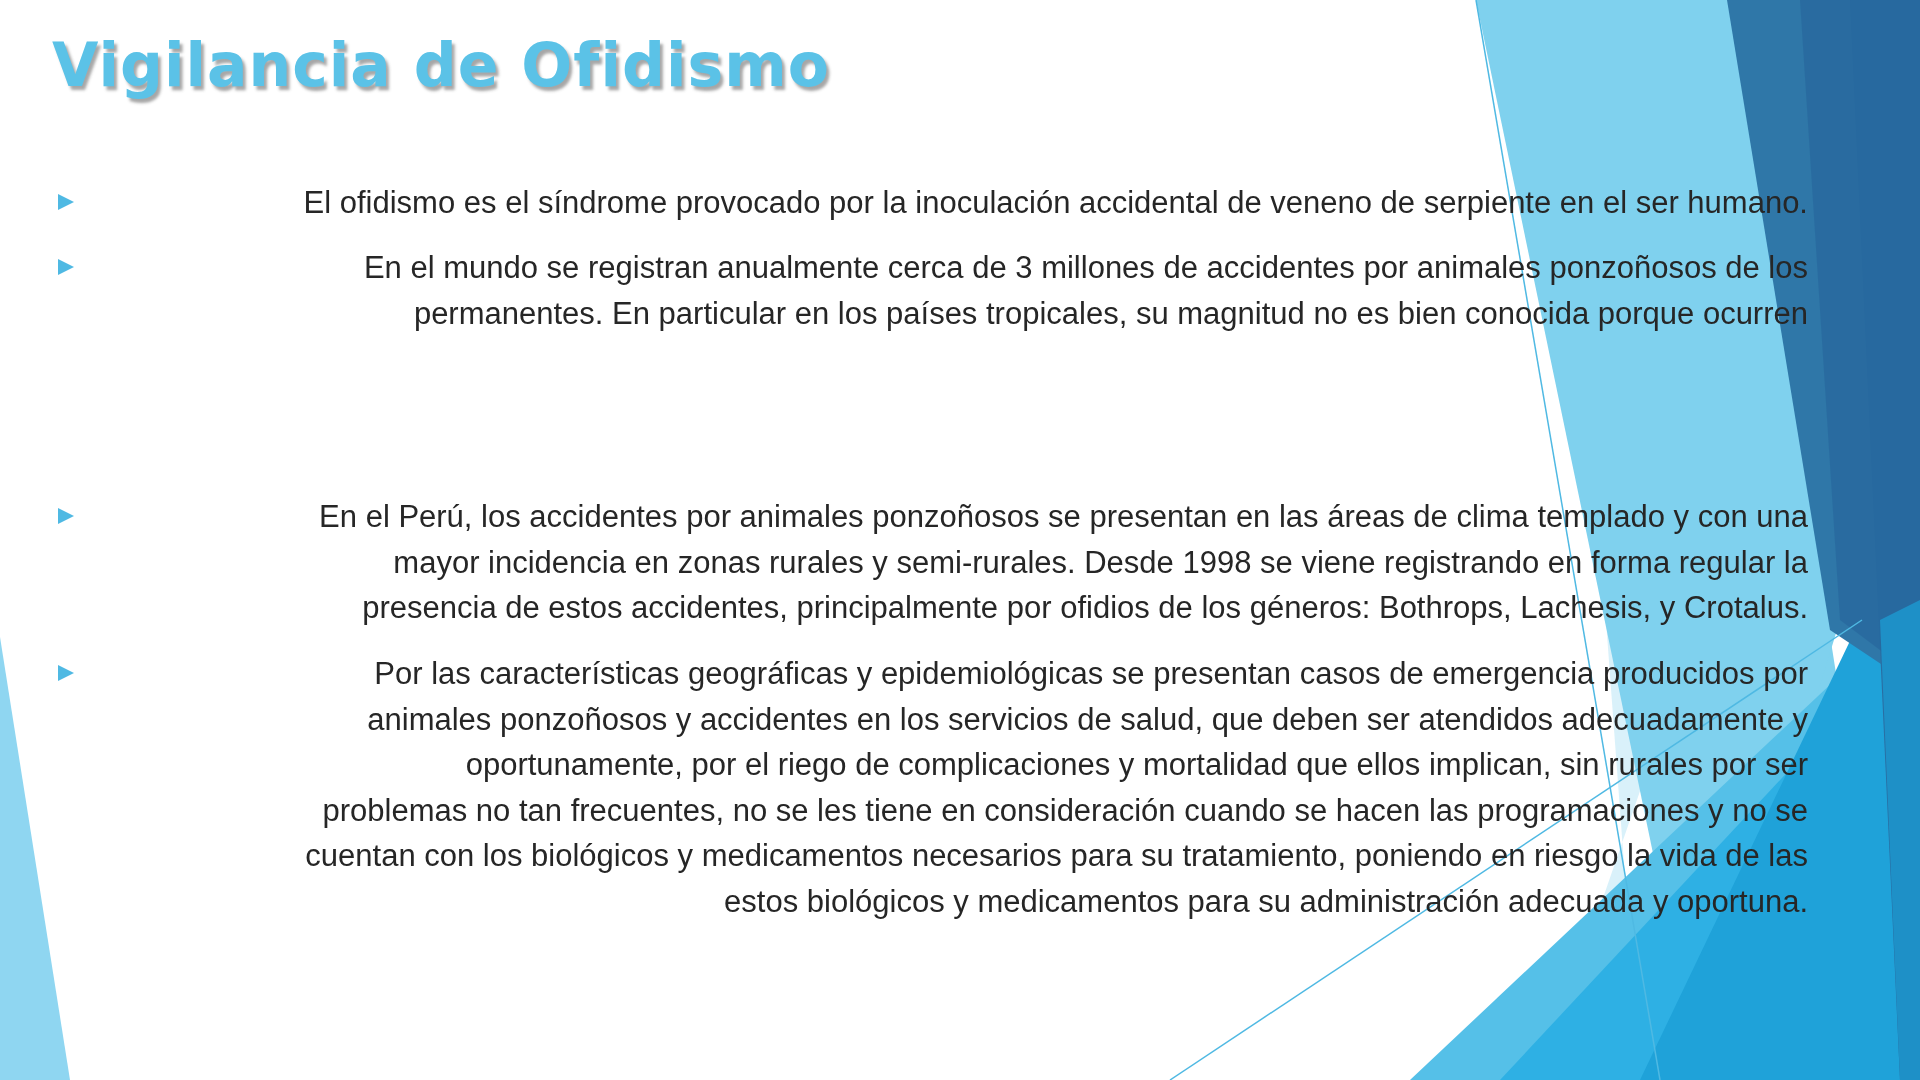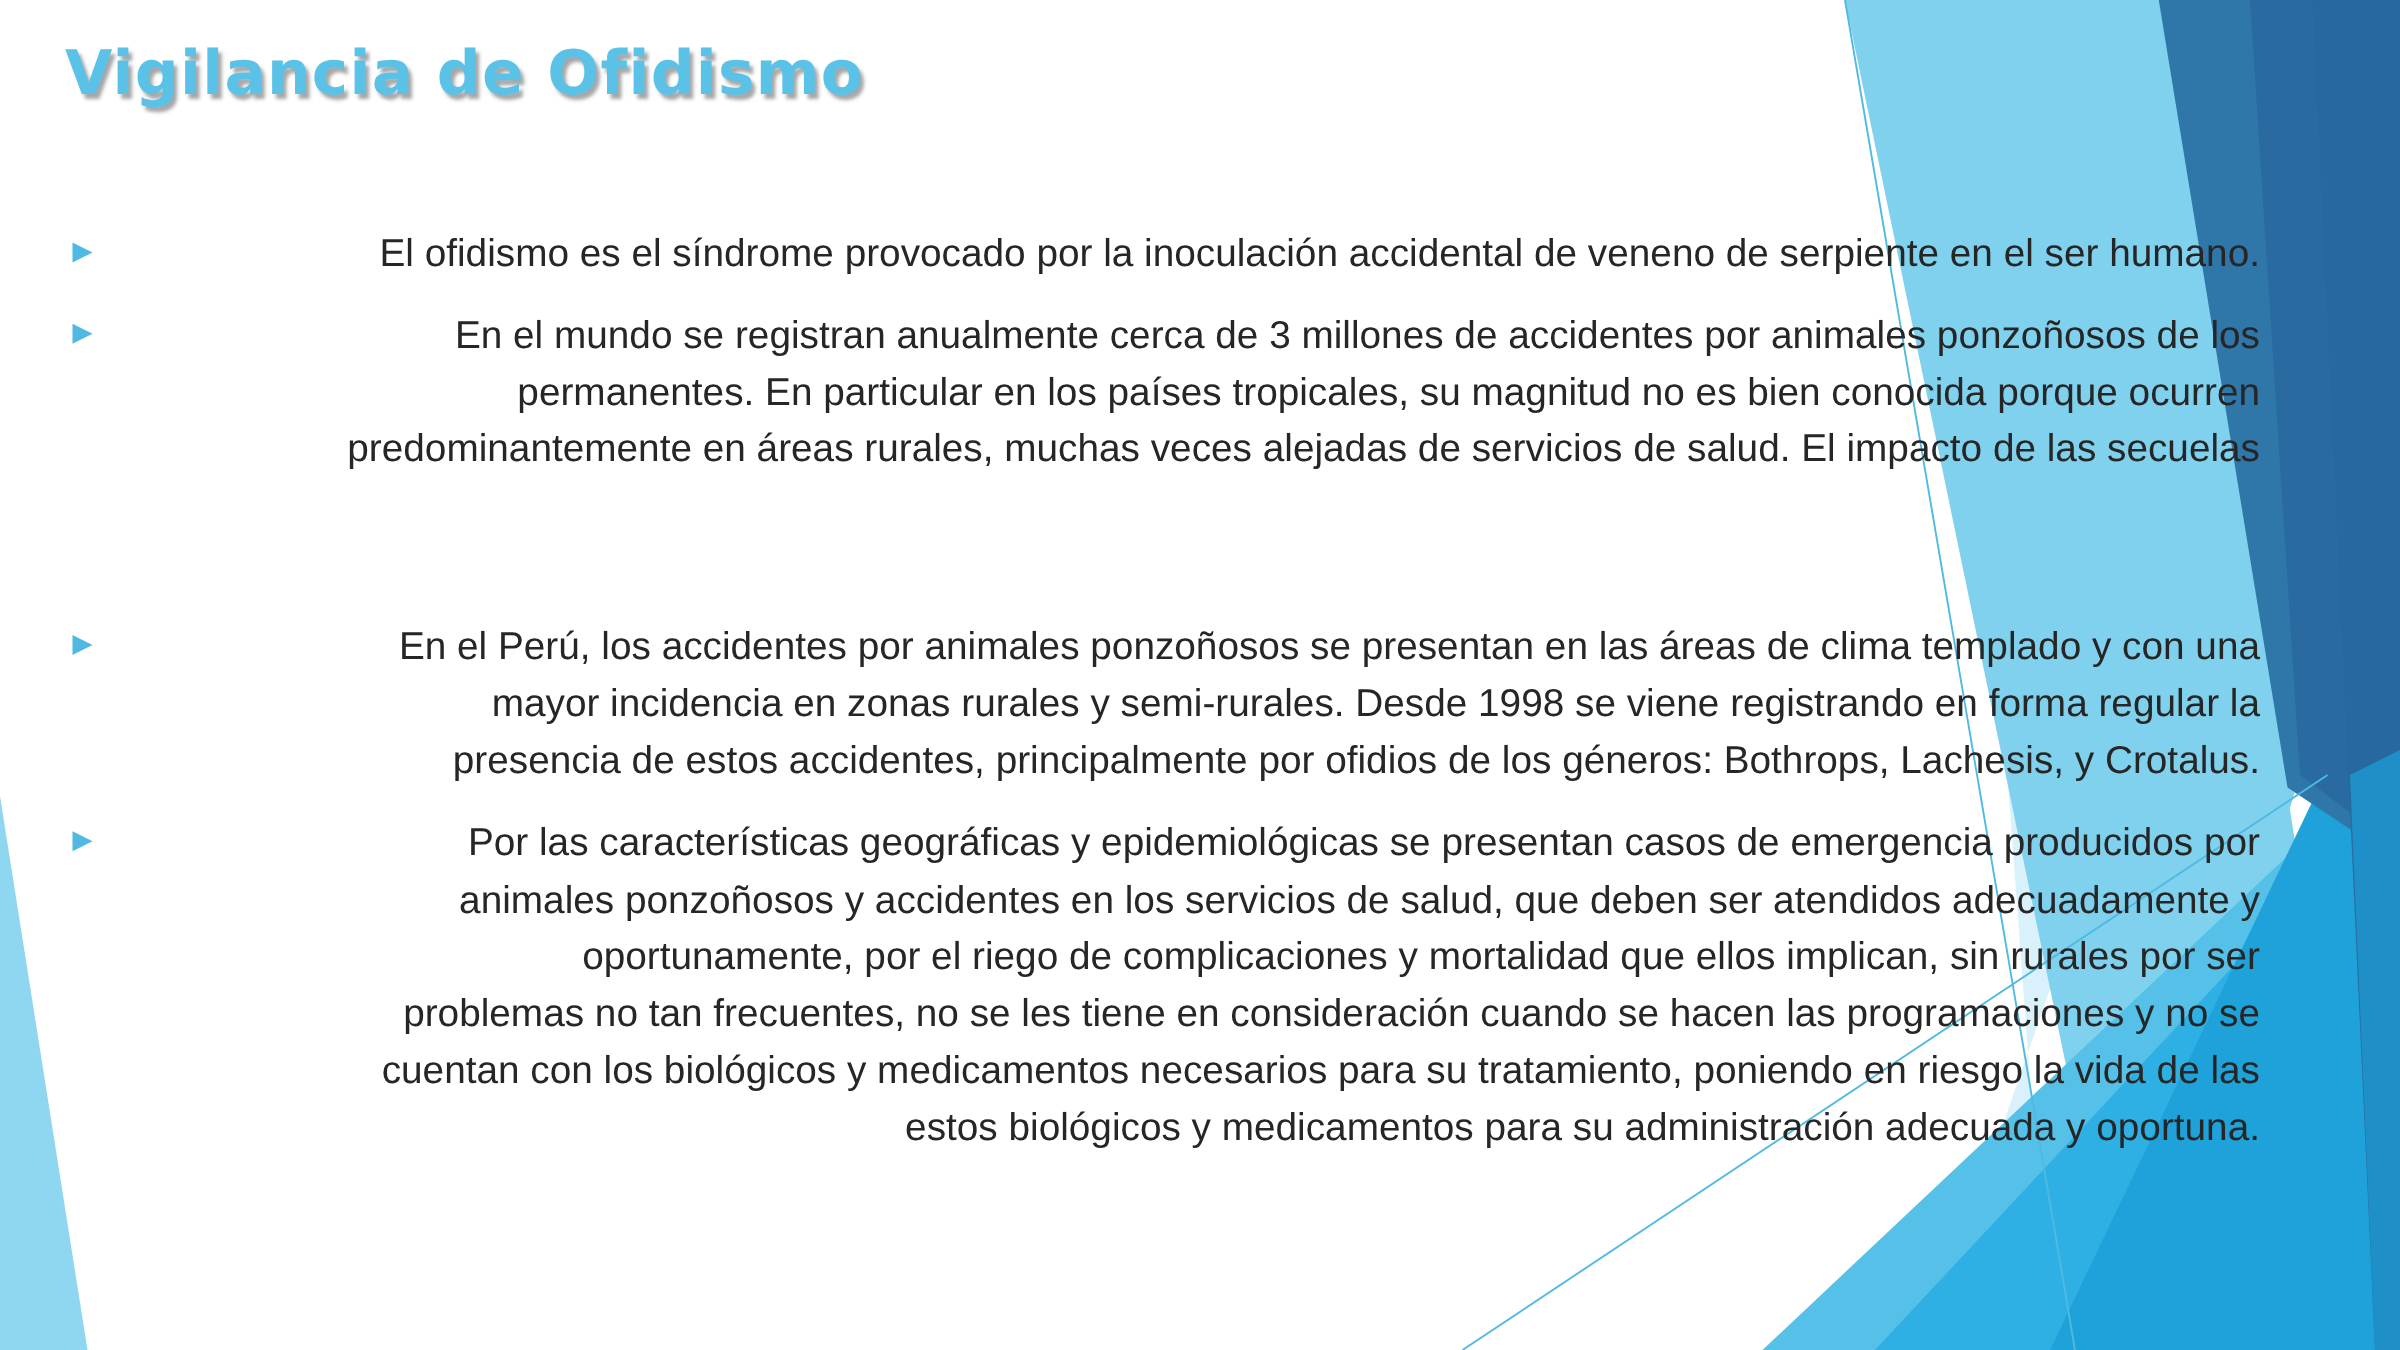--- a/index.html
+++ b/index.html
@@ -1,21 +1,21 @@
 <!DOCTYPE html>
 <html><head>
 <meta charset="utf-8">
 <style>
   html, body { margin: 0; padding: 0; }
   body { width: 1920px; height: 1080px; position: relative; overflow: hidden; background: #ffffff; }
   .bg { position: absolute; left: 0; top: 0; width: 1920px; height: 1080px; z-index: 0; }
   .title {
     position: absolute; left: 52px; top: 30px; z-index: 2;
     font-family: "DejaVu Sans", sans-serif; font-weight: bold;
-    font-size: 49px; letter-spacing: 1px;
+    font-size: 60px; letter-spacing: 1px;
     color: #5bc2e7;
     text-shadow: 3px 4px 3px rgba(60,60,60,0.45);
     margin: 0;
   }
   .content { position: absolute; left: 0; top: 0; z-index: 2; }
   .bullet-item { position: absolute; left: 58px; width: 1720px; }
   .bullet-icon {
     position: absolute; left: 0; top: 14px;
     width: 0; height: 0;
     border-top: 8px solid transparent; border-bottom: 8px solid transparent;
@@ -62,21 +62,20 @@
     <div class="bullet-text">
       <span class="line">El ofidismo es el síndrome provocado por la inoculación accidental de veneno de serpiente en el ser humano.</span>
     </div>
   </div>
 
   <div class="bullet-item" style="top:245px;">
     <span class="bullet-icon"></span>
     <div class="bullet-text">
       <span class="line">En el mundo se registran anualmente cerca de 3 millones de accidentes por animales ponzoñosos de los</span>
       <span class="line">permanentes. En particular en los países tropicales, su magnitud no es bien conocida porque ocurren</span>
-      <span class="line">predominantemente en áreas rurales, muchas veces alejadas de servicios de salud. El impacto de las secuelas</span>
     </div>
   </div>
 
   <div class="bullet-item" style="top:494px;">
     <span class="bullet-icon"></span>
     <div class="bullet-text">
       <span class="line">En el Perú, los accidentes por animales ponzoñosos se presentan en las áreas de clima templado y con una</span>
       <span class="line">mayor incidencia en zonas rurales y semi-rurales. Desde 1998 se viene registrando en forma regular la</span>
       <span class="line">presencia de estos accidentes, principalmente por ofidios de los géneros: Bothrops, Lachesis, y Crotalus.</span>
     </div>

